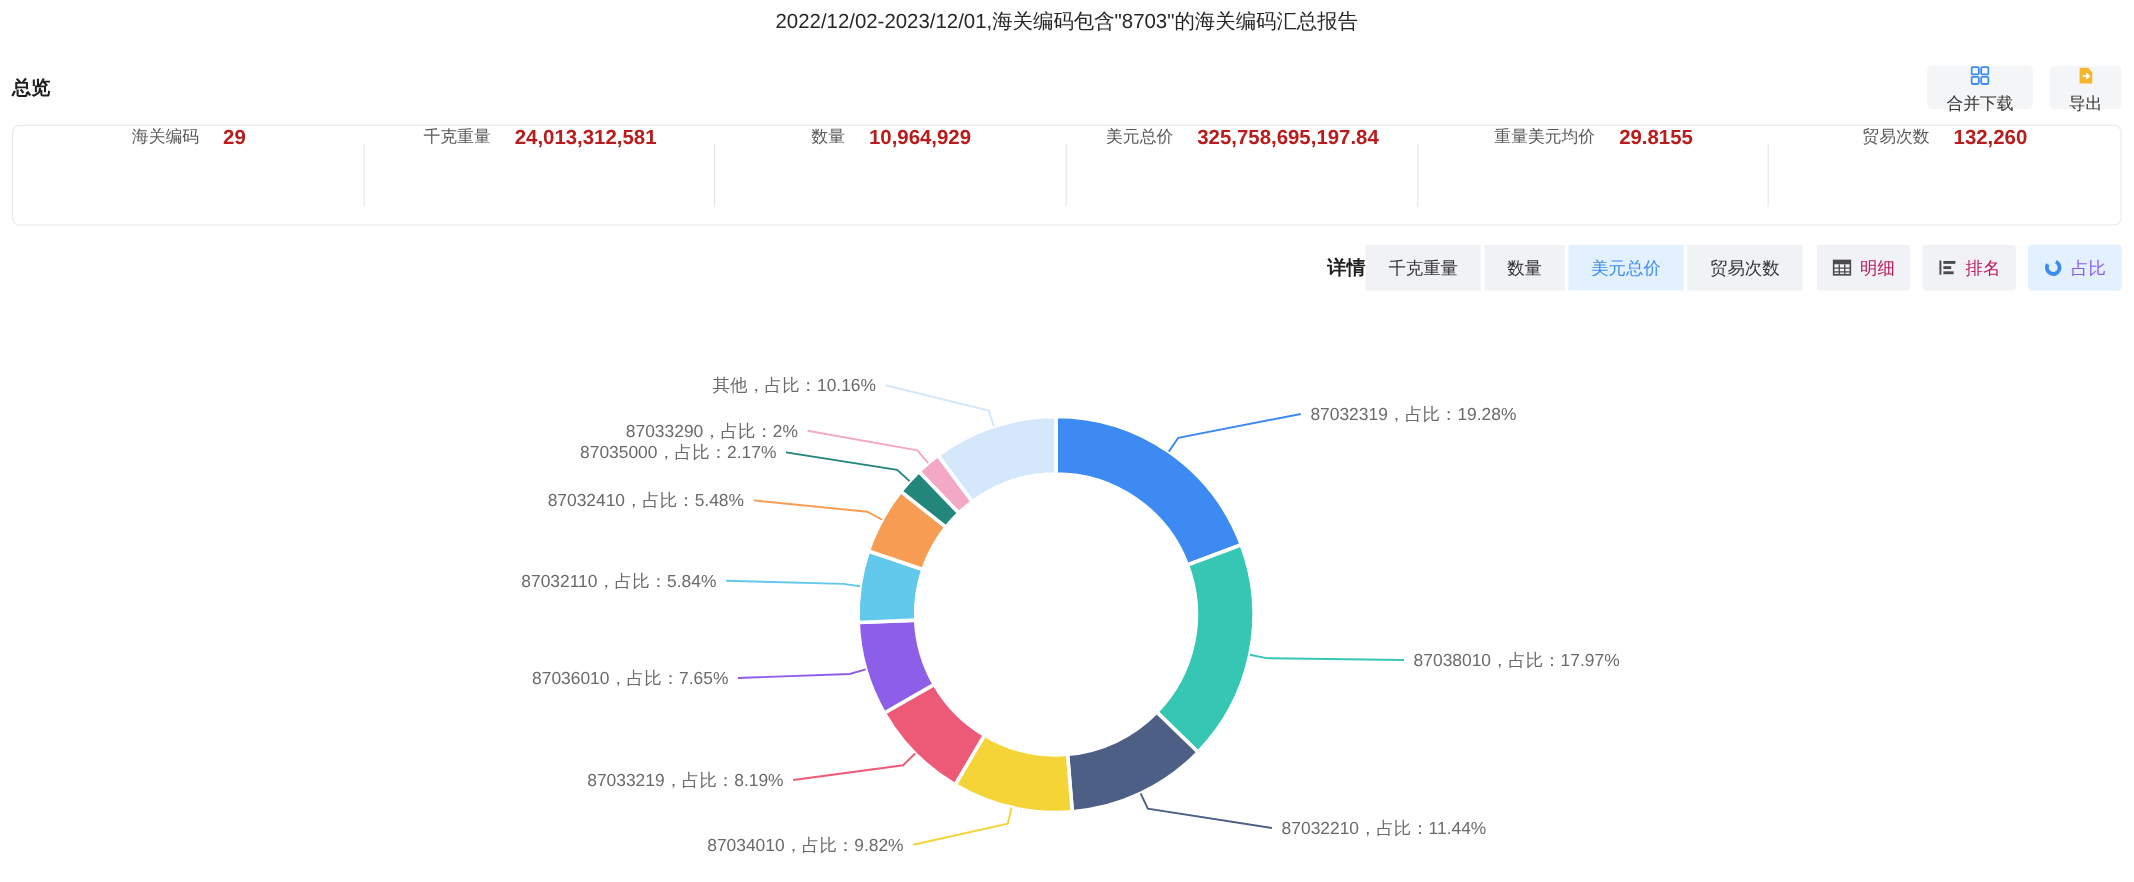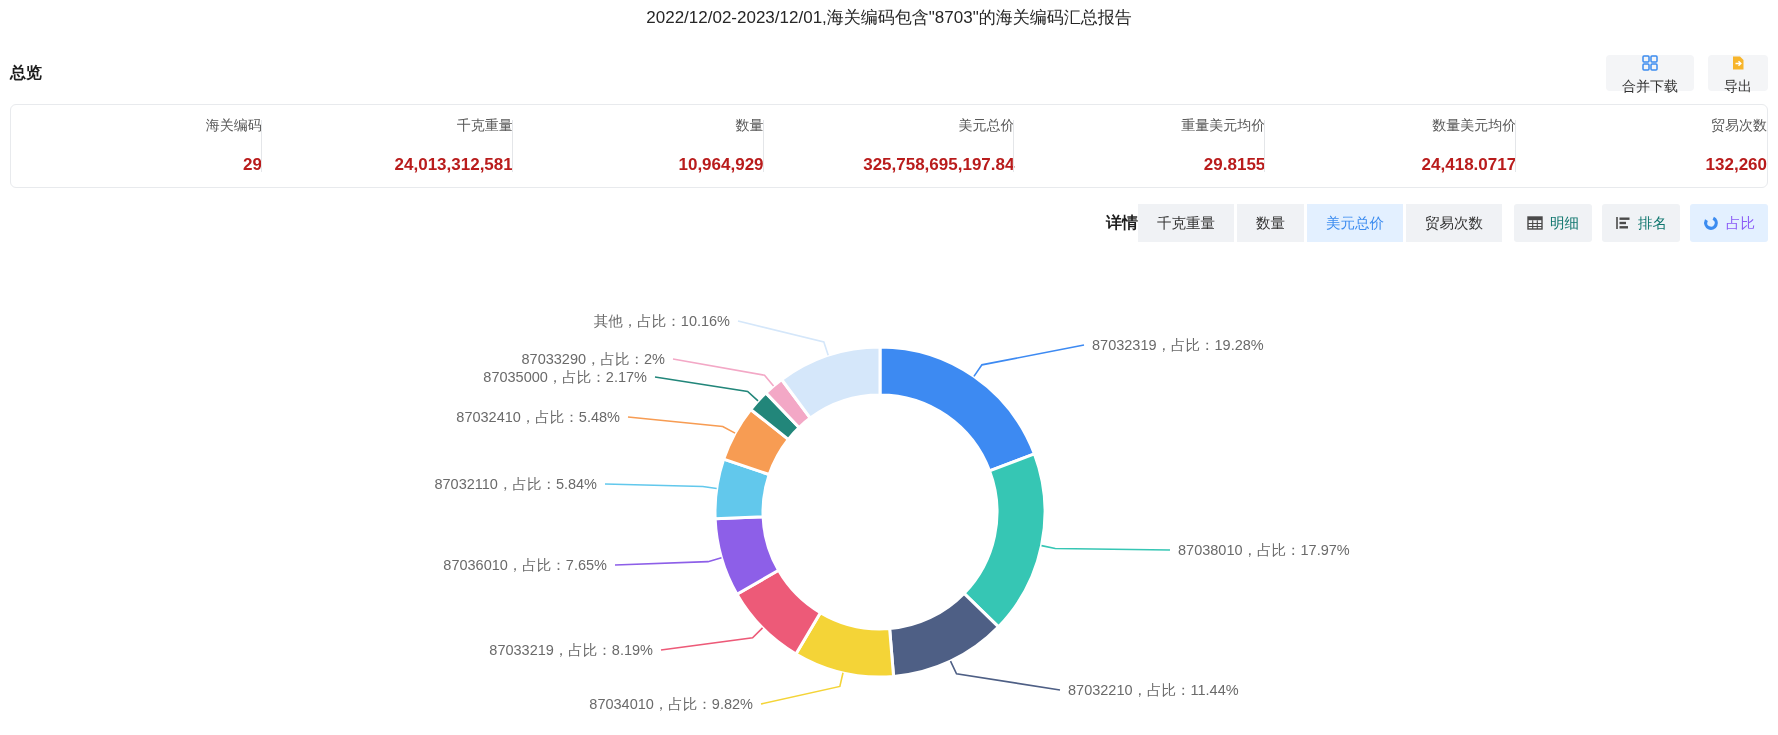--- a/index.html
+++ b/index.html
@@ -12,37 +12,37 @@
   .section-row { display:flex; align-items:center; justify-content:space-between;
     margin:26px 10px 0 10px; height:36px;gap:41px; }
   .section-heading { font-size:16px; font-weight:bold; color:#1f1f1f; }
   .header-actions { display:flex; gap:14px; }
   .action-btn { display:flex; align-items:center; gap:7px; border:none; cursor:pointer;
     background:#f4f5f7; border-radius:4px; padding:0 16px; height:36px;
     font-size:14px; color:#333; font-family:"Liberation Sans", sans-serif;flex-direction:column; }
 
   .stats-card { margin:13px 10px 0 10px; border:1px solid #e8eaed; border-radius:6px;
     height:84px; display:flex; align-items:stretch; background:#fff; }
-  .stat { flex:1; position:relative; display:flex; flex-direction:column; align-items:flex-end;
+  .stat { flex:1; position:relative; display:flex; flex-direction:row; align-items:flex-start;
     justify-content:center; gap:20px; }
   .stat:not(:last-child)::after { content:""; position:absolute; right:0; top:50%;
     transform:translateY(-50%); width:1px; height:52px; background:#e4e6e9; }
   .stat-label { font-size:14px; color:#595959; }
   .stat-value { font-size:17px; font-weight:bold; color:#b91c1c; }
 
   .detail-row { display:flex; align-items:center; justify-content:flex-end;
     margin:16px 10px 0 10px; height:38px; }
   .detail-right { display:flex; align-items:center; gap:12px; }
   .metric-tabs { display:flex; gap:3px; }
   .mtab { background:#f0f2f5; padding:0 19px; height:38px; display:flex; align-items:center;
     font-size:14.5px; color:#333; cursor:pointer; }
   .mtab.active { background:#e3f0ff; color:#3c8cf0; }
   .view-tabs { display:flex; gap:10px; }
   .vtab { background:#f0f2f5; border-radius:3px; padding:0 13px; height:38px; display:flex;
-    align-items:center; gap:7px; font-size:14.5px; color:#0f766e; cursor:pointer; }
+    align-items:center; gap:7px; font-size:14.5px; color:#be185d; cursor:pointer; }
   .vtab.active { background:#e3f0ff; color:#8b5cf6; }
   .vicon { display:flex; align-items:center; }
 
   #donut-chart { display:block; margin-top:5px; }
   #donut-chart text { font-family:"Liberation Sans", sans-serif; }
 </style>
 </head>
 <body>
 
 <div class="page">
@@ -88,24 +88,20 @@
       <div class="stat-label">数量</div>
       <div class="stat-value">10,964,929</div>
     </div>
     <div class="stat">
       <div class="stat-label">美元总价</div>
       <div class="stat-value">325,758,695,197.84</div>
     </div>
     <div class="stat">
       <div class="stat-label">重量美元均价</div>
       <div class="stat-value">29.8155</div>
-    </div>
-    <div class="stat">
-      <div class="stat-label">数量美元均价</div>
-      <div class="stat-value">24,418.0717</div>
     </div>
     <div class="stat">
       <div class="stat-label">贸易次数</div>
       <div class="stat-value">132,260</div>
     </div>
   </div>
 
   <div class="detail-row">
     <div class="section-heading">详情</div>
     <div class="detail-right">

